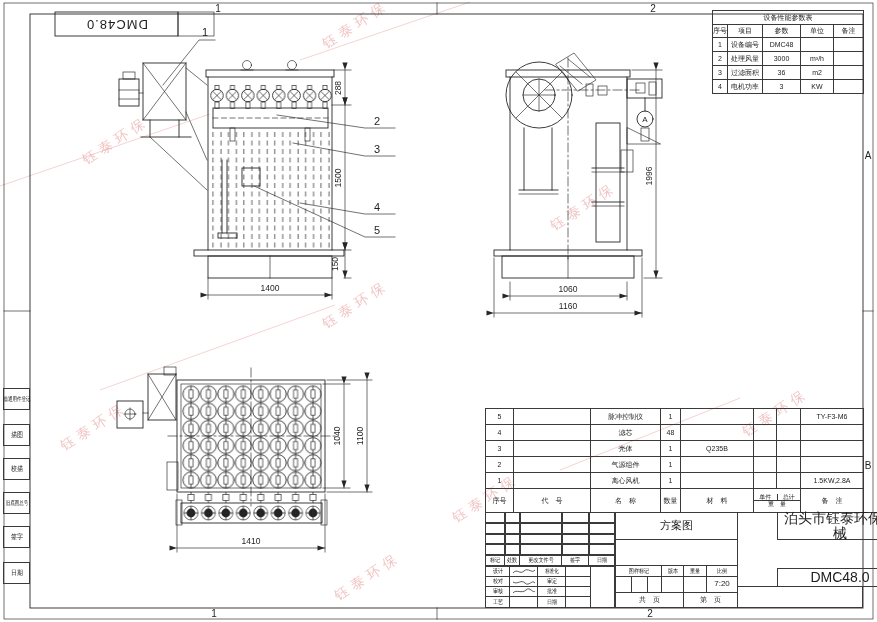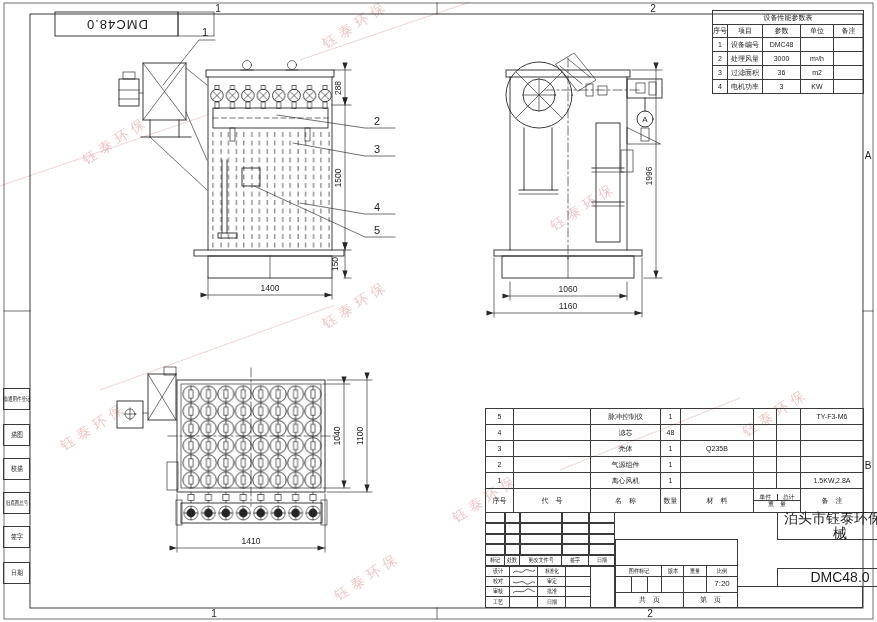--- a/index.html
+++ b/index.html
@@ -526,20 +526,23 @@
       <div class="cell f6" style="left:52px;top:30px;width:29px;height:12px;">
           <span class="cn">日期</span>
         </div>
       <div class="cell" style="left:80px;top:0;width:26px;height:11px;"></div>
       <div class="cell" style="left:80px;top:10px;width:26px;height:11px;"></div>
       <div class="cell" style="left:80px;top:20px;width:26px;height:11px;"></div>
       <div class="cell" style="left:80px;top:30px;width:26px;height:12px;"></div>
       <div class="cell" style="left:105px;top:0;width:25px;height:42px;"></div>
     </div>
 
+    <div class="cell f11" style="left:130px;top:0;width:123px;height:28px;">
+        <span>方案图</span>
+      </div>
     <div class="cell" style="left:130px;top:27px;width:123px;height:27px;"></div>
     <div class="cell f6" style="left:130px;top:53px;width:47px;height:12px;">
         <span class="cn">图样标记</span>
       </div>
     <div class="cell f6" style="left:176px;top:53px;width:23px;height:12px;">
         <span class="cn">版本</span>
       </div>
     <div class="cell f6" style="left:198px;top:53px;width:24px;height:12px;">
         <span class="cn">重量</span>
       </div>

